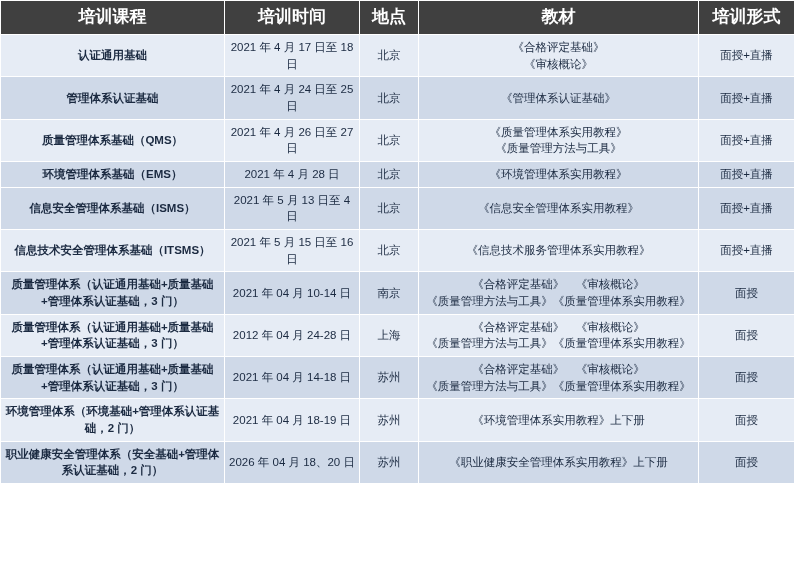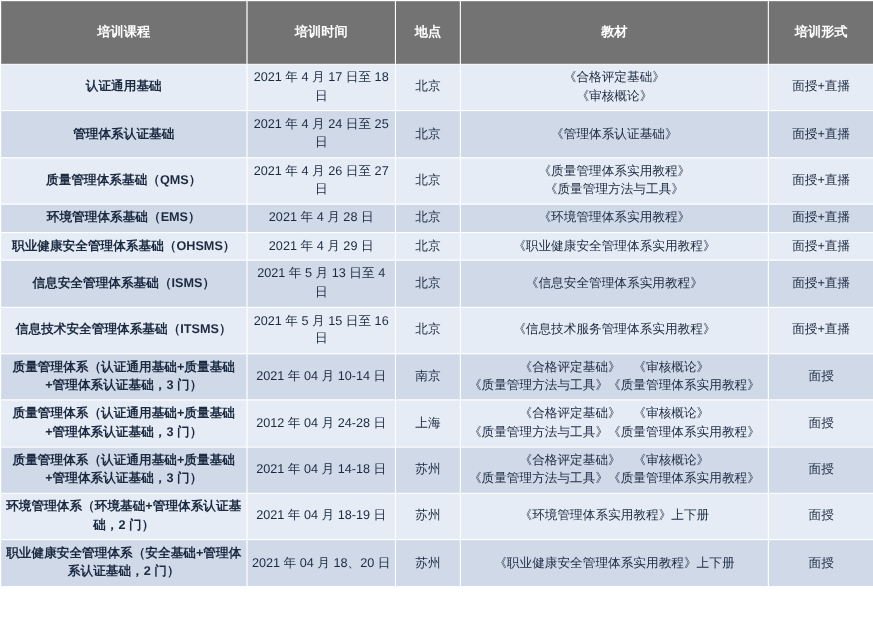--- a/index.html
+++ b/index.html
@@ -23,26 +23,26 @@
     border: 1px solid #ffffff;
     text-align: center;
     vertical-align: middle;
     font-size: 11.5px;
     color: #1b2a41;
     padding: 4px 3px;
     line-height: 1.45;
     word-break: break-all;
   }
   #training-table thead th {
-    background: #737373;
+    background: #404040;
     color: #ffffff;
     font-weight: bold;
-    font-size: 12px;
+    font-size: 17px;
     height: 27px;
-    padding: 15px 2px;
+    padding: 3px 2px;
   }
   .col-course  { width: 224px; }
   .col-time    { width: 135px; }
   .col-place   { width: 59px; }
   .col-mat     { width: 280px; }
   .col-form    { width: 96px; }
 
   tbody tr.odd  td { background: #e6ecf5; }
   tbody tr.even td { background: #cfd9e8; }
 
@@ -111,29 +111,20 @@
       </tr>
       <tr class="even">
         <td class="cell-course">环境管理体系基础（EMS）</td>
         <td class="cell-time">2021 年 4 月 28 日</td>
         <td class="cell-place">北京</td>
         <td class="cell-mat">
           <span class="mat-line">《环境管理体系实用教程》</span>
         </td>
         <td class="cell-format">面授+直播</td>
       </tr>
-      <tr class="odd">
-        <td class="cell-course">职业健康安全管理体系基础（OHSMS）</td>
-        <td class="cell-time">2021 年 4 月 29 日</td>
-        <td class="cell-place">北京</td>
-        <td class="cell-mat">
-          <span class="mat-line">《职业健康安全管理体系实用教程》</span>
-        </td>
-        <td class="cell-format">面授+直播</td>
-      </tr>
       <tr class="even">
         <td class="cell-course">信息安全管理体系基础（ISMS）</td>
         <td class="cell-time">2021 年 5 月 13 日至 4 日</td>
         <td class="cell-place">北京</td>
         <td class="cell-mat">
           <span class="mat-line">《信息安全管理体系实用教程》</span>
         </td>
         <td class="cell-format">面授+直播</td>
       </tr>
       <tr class="odd">
@@ -179,21 +170,21 @@
         <td class="cell-course">环境管理体系（环境基础+管理体系认证基础，2 门）</td>
         <td class="cell-time">2021 年 04 月 18-19 日</td>
         <td class="cell-place">苏州</td>
         <td class="cell-mat">
           <span class="mat-line">《环境管理体系实用教程》上下册</span>
         </td>
         <td class="cell-format">面授</td>
       </tr>
       <tr class="even">
         <td class="cell-course">职业健康安全管理体系（安全基础+管理体系认证基础，2 门）</td>
-        <td class="cell-time">2021 年 04 月 18、20 日</td>
+        <td class="cell-time">2026 年 04 月 18、20 日</td>
         <td class="cell-place">苏州</td>
         <td class="cell-mat">
           <span class="mat-line">《职业健康安全管理体系实用教程》上下册</span>
         </td>
         <td class="cell-format">面授</td>
       </tr>
     </tbody>
 </table>
 
 </body></html>

